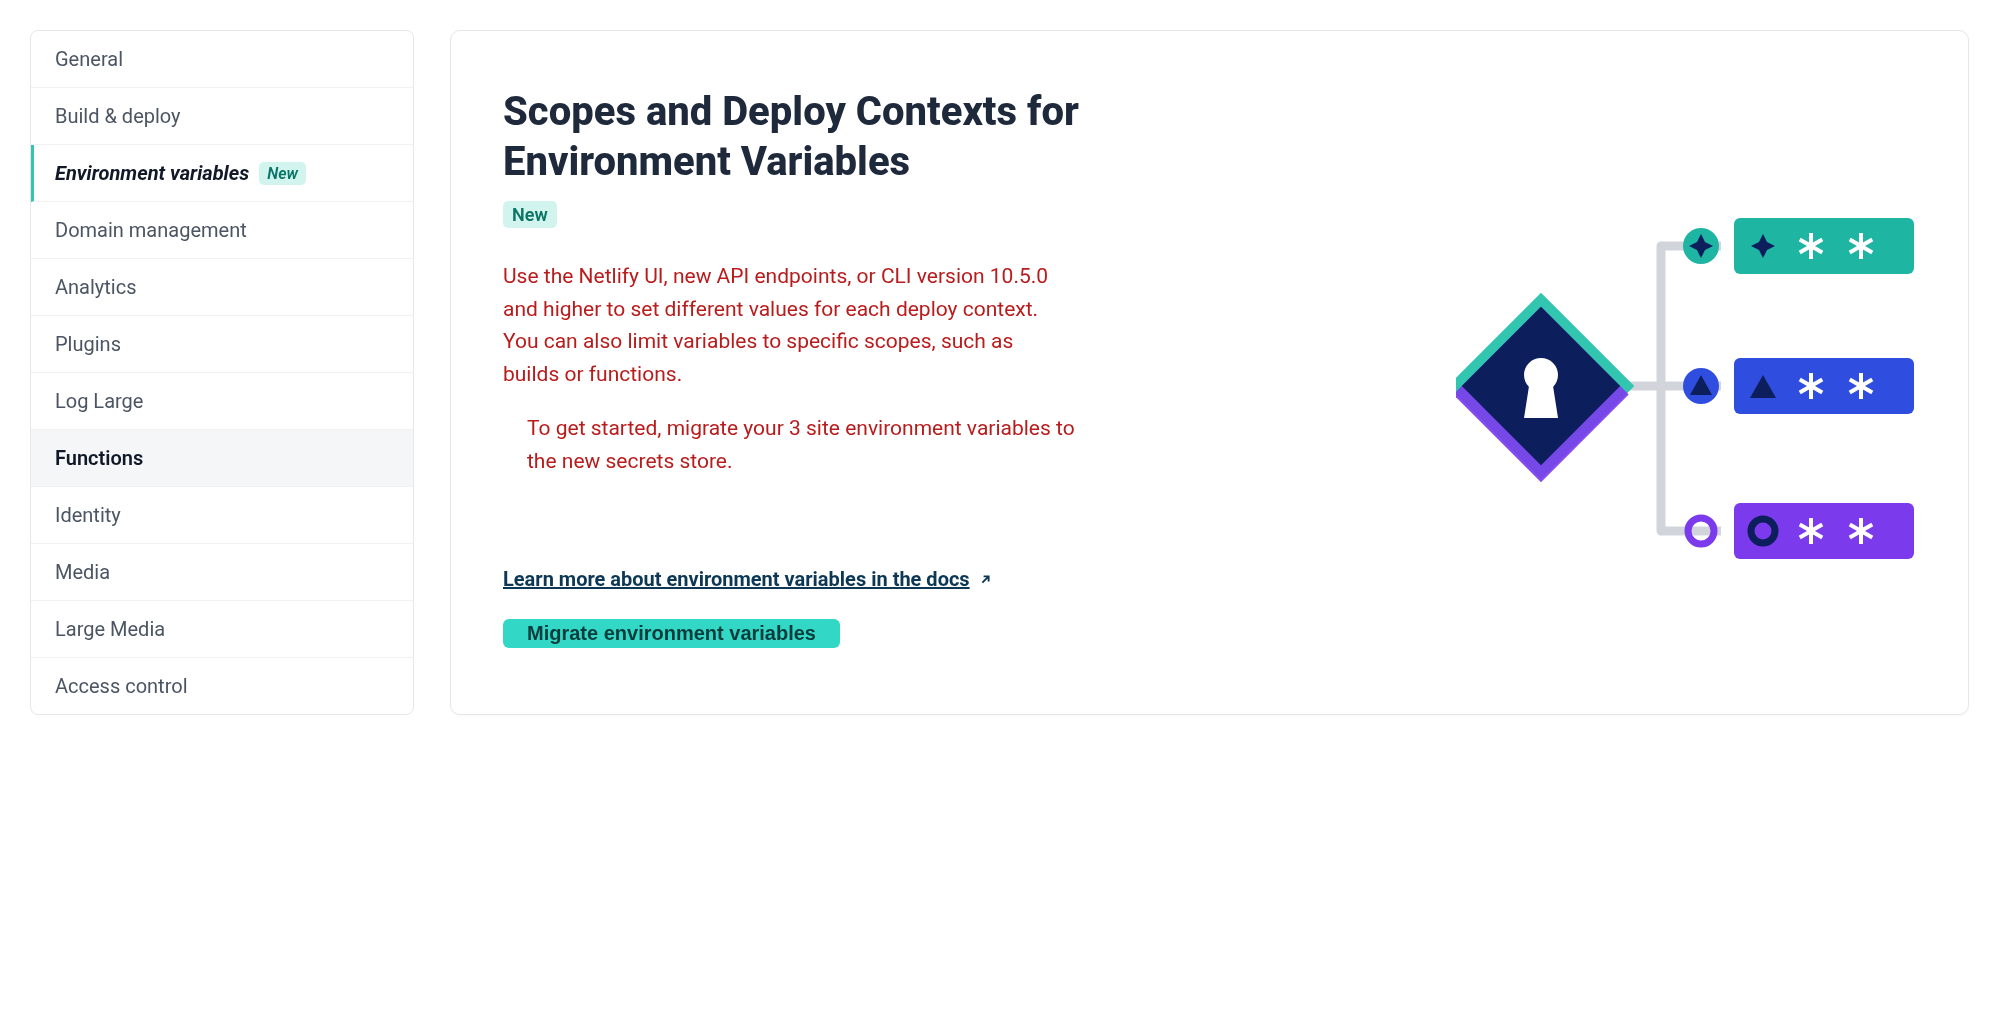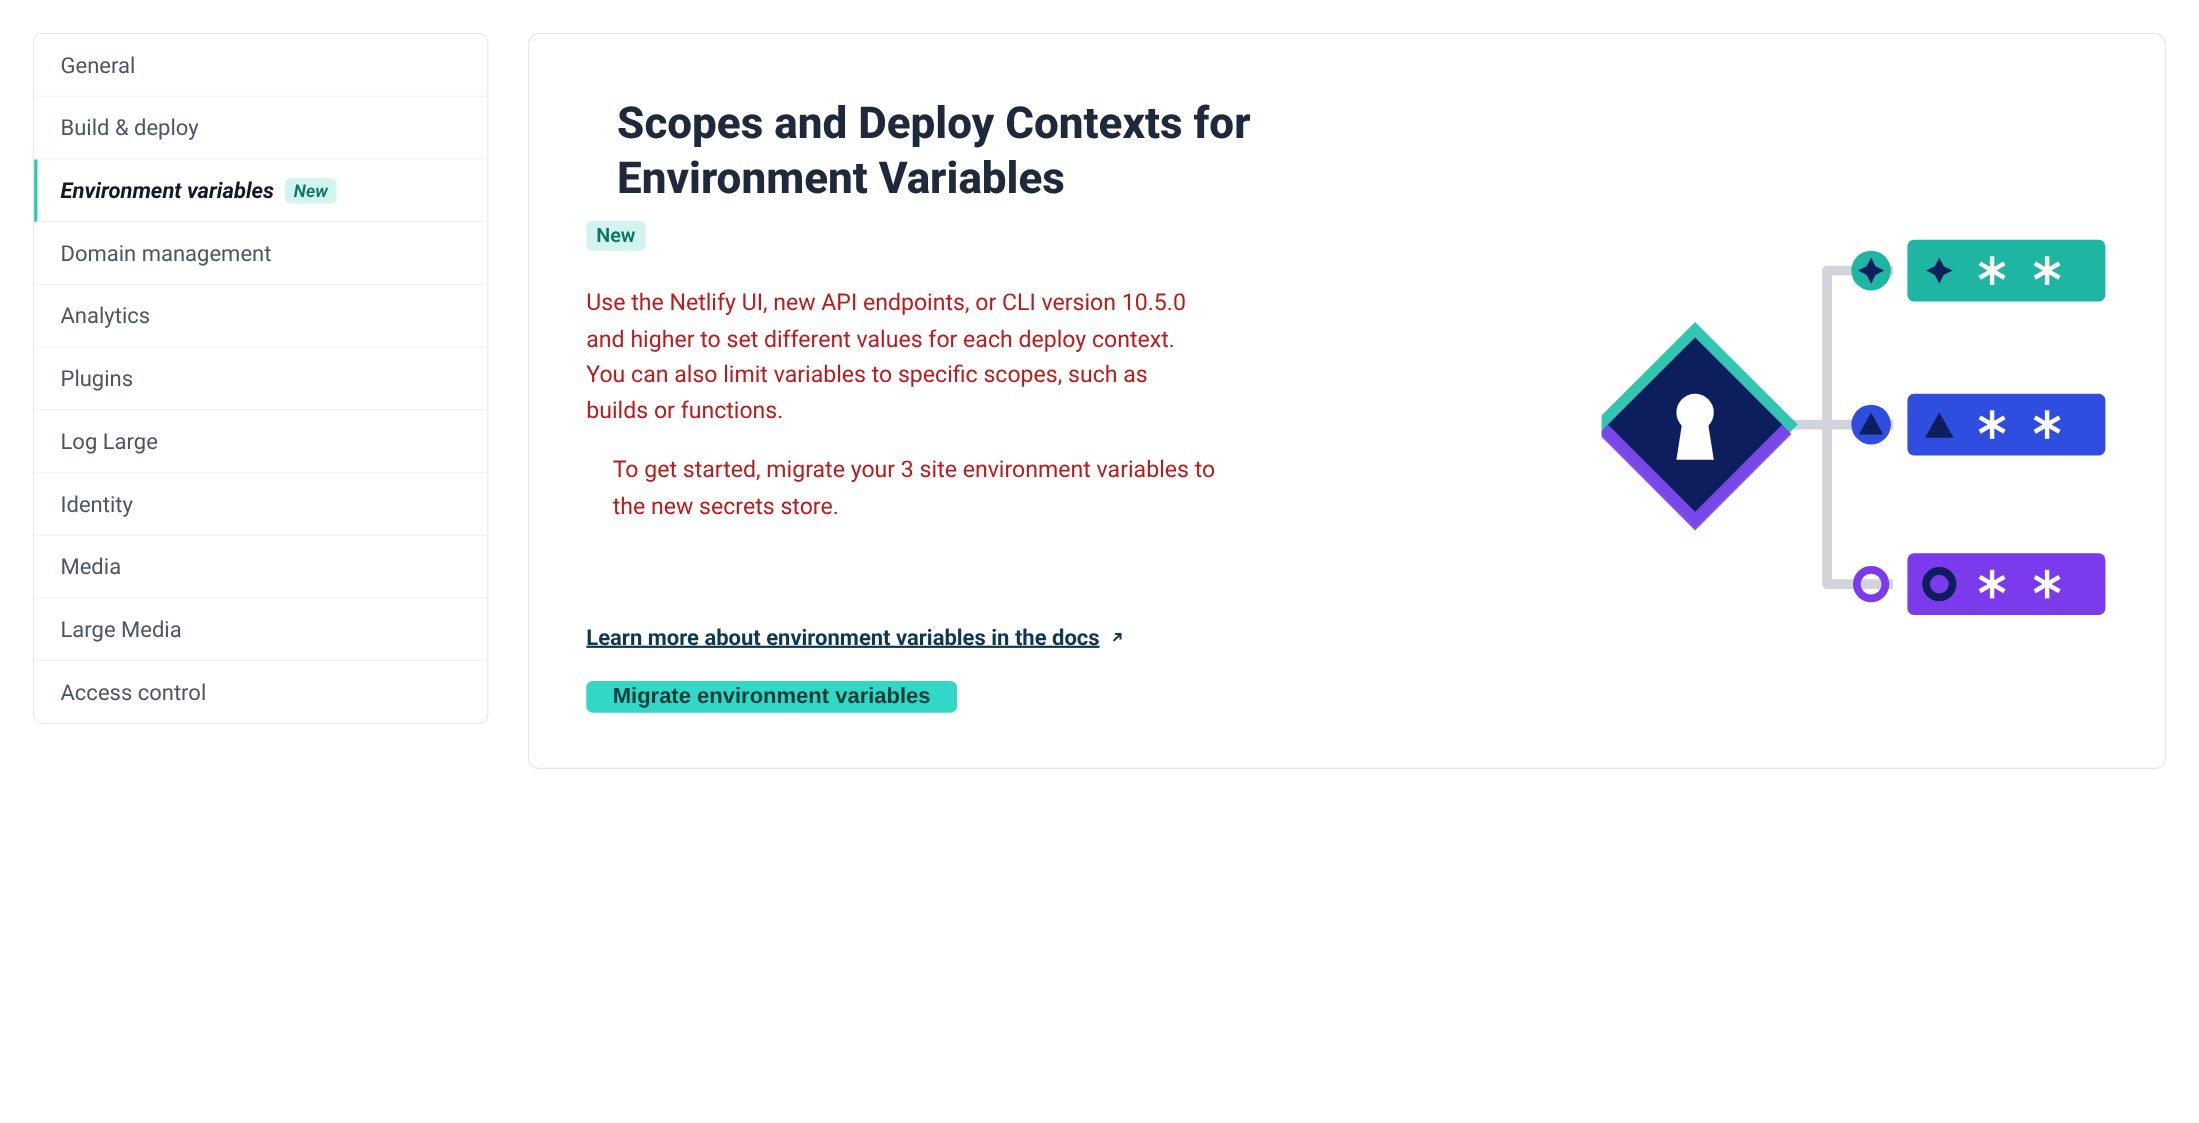--- a/index.html
+++ b/index.html
@@ -7,21 +7,21 @@
   font-family: -apple-system, BlinkMacSystemFont, "Segoe UI", Roboto, Helvetica, Arial, sans-serif;
   background: #ffffff;
   display: flex;
   padding: 30px;
   gap: 36px;
   color: #1f2937;
 }
 
 
 .sidebar {
-  width: 414px;
+  width: 384px;
   border: 1px solid #e5e7eb;
   border-radius: 8px;
   overflow: hidden;
   background: #fff;
   align-self: flex-start;
 }
 .sidebar-item {
   padding: 16px 24px;
   font-size: 20px;
   color: #4b5563;
@@ -69,21 +69,20 @@
   gap: 14px;
   flex-wrap: wrap;
   max-width: 640px;
 }
 h1 {
   font-size: 40px;
   font-weight: 800;
   color: #1e293b;
   line-height: 1.25;
   max-width: 620px;
-  margin-left: 28px;
 }
 .title-badge {
   background: #d1f5ee;
   color: #0a7467;
   font-size: 18px;
   font-weight: 600;
   padding: 3px 9px;
   border-radius: 5px;
   margin-bottom: 8px;
 }
@@ -151,20 +150,23 @@
   </div>
   <div class="sidebar-item">
     <span>Analytics</span>
   </div>
   <div class="sidebar-item">
     <span>Plugins</span>
   </div>
   <div class="sidebar-item">
     <span>Log Large</span>
   </div>
+  <div class="sidebar-item hovered">
+    <span>Functions</span>
+  </div>
   <div class="sidebar-item">
     <span>Identity</span>
   </div>
   <div class="sidebar-item">
     <span>Media</span>
   </div>
   <div class="sidebar-item">
     <span>Large Media</span>
   </div>
   <div class="sidebar-item">

